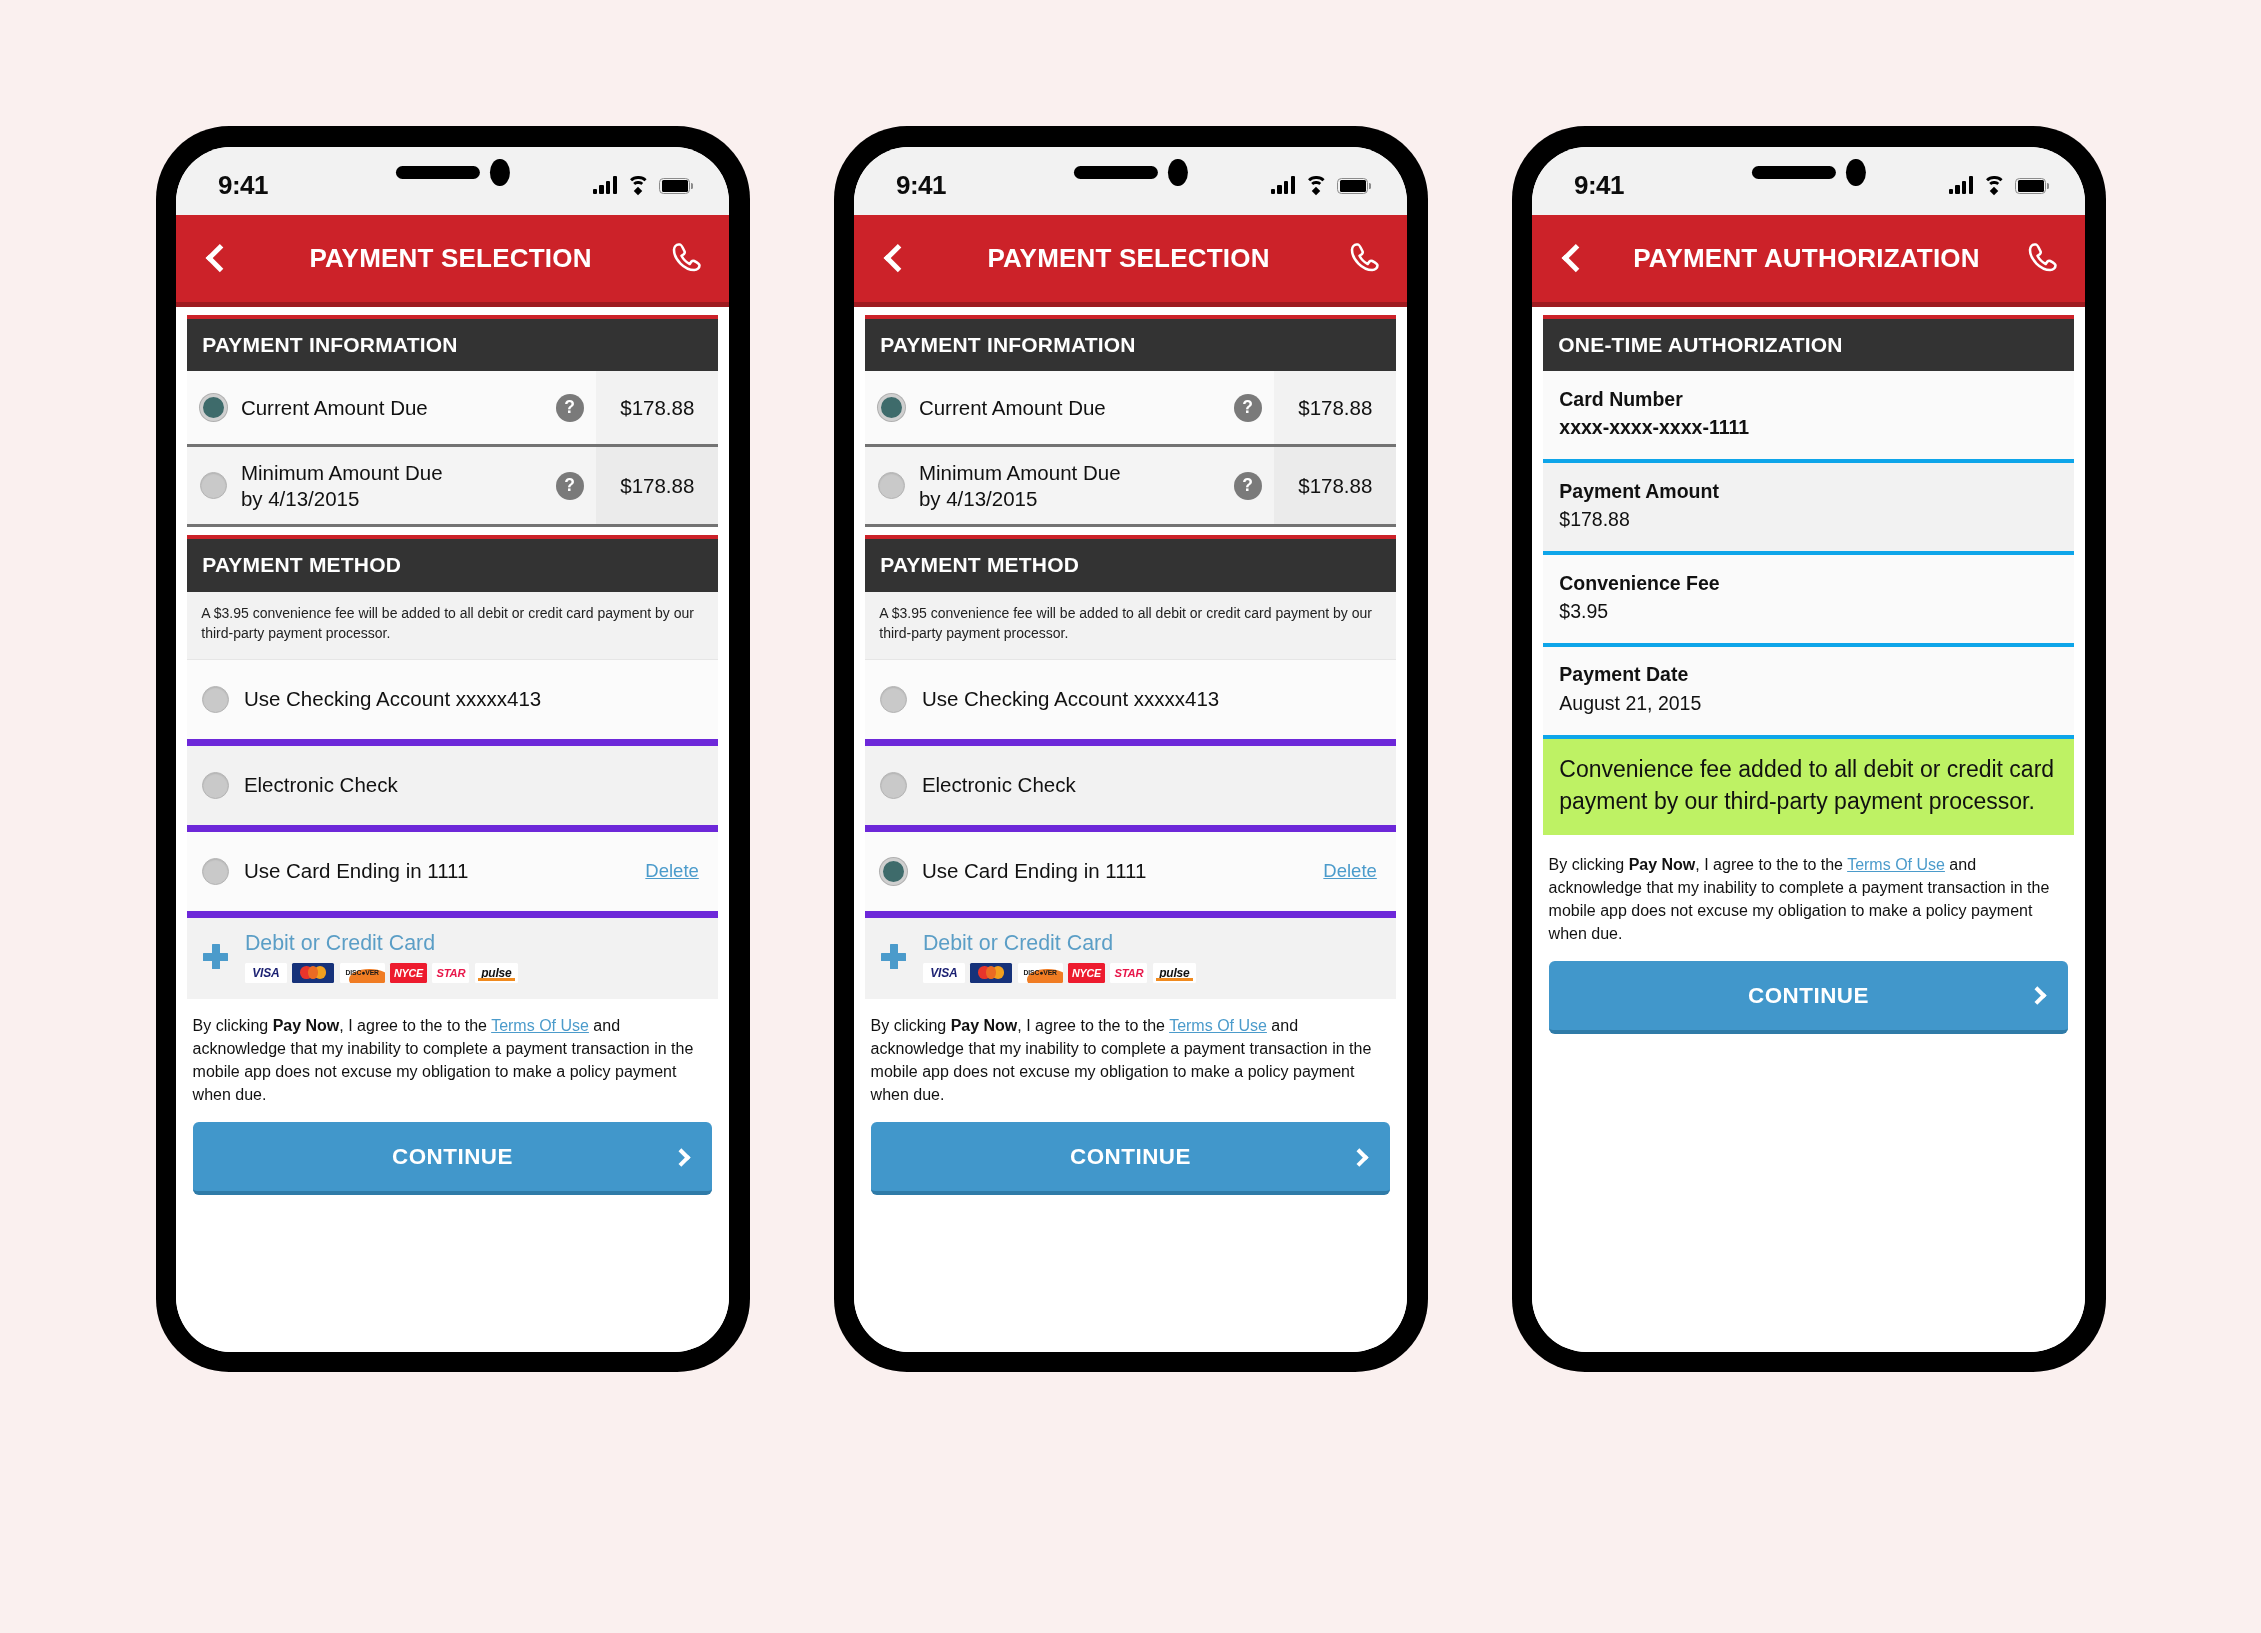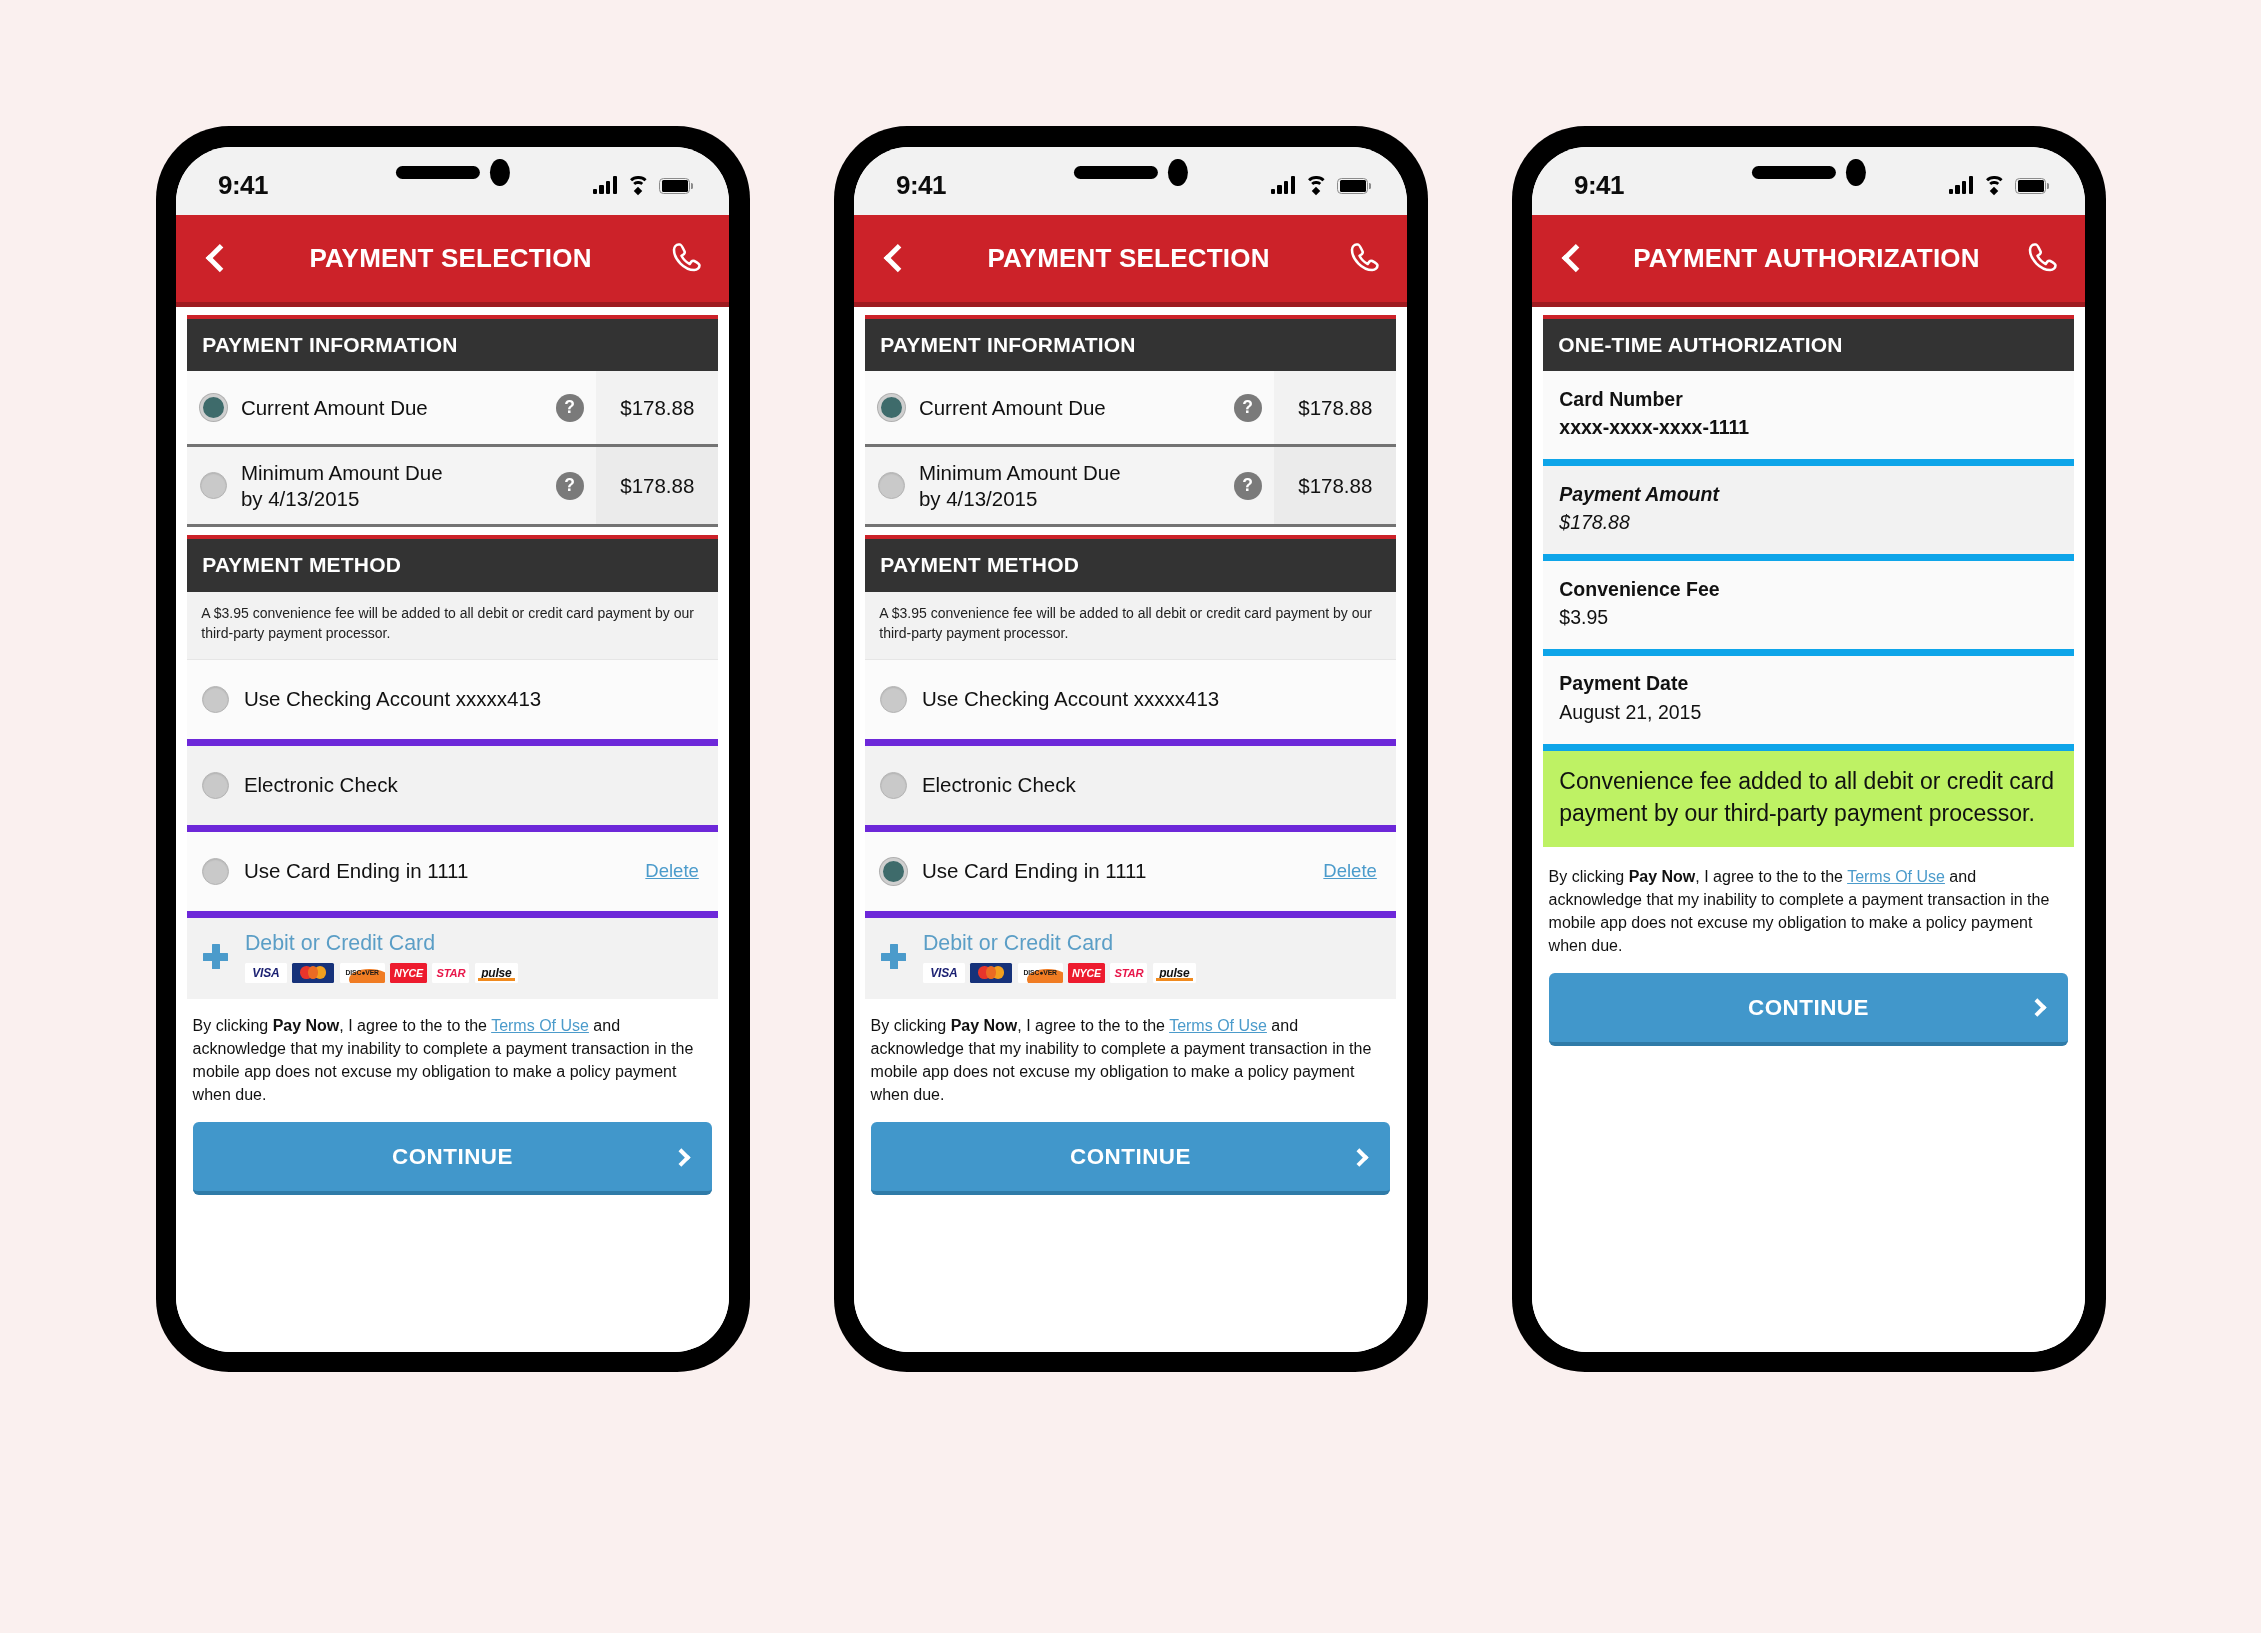--- a/index.html
+++ b/index.html
@@ -296,24 +296,24 @@
   .logo-disc .swoosh { position:absolute; right:-4.9px; bottom:-7.8px; width:41px; height:21.4px; background:#f07c23; border-radius:50%; z-index:1; }
   .logo-nyce { width: 37px; background:#ed1b2e; color:#fff; font-size: 10.7px; font-style: italic; }
   .logo-star { width: 37px; background:#fff; color:#e8174a; font-size: 11.2px; font-style: italic; }
   .logo-pulse { width: 43px; background:#fff; color:#111; font-size: 12px; font-style: italic; position:relative; }
   .logo-pulse .ul { position:absolute; left:2.9px; right:2.9px; bottom:1.9px; height:2.4px; background:#f08a1e; }
 
   
   .auth-row {
     padding: 16.6px 16.6px 19.5px 16.6px;
     background: #fafafa;
-    border-bottom: 7px solid #0ea5e9;
+    border-bottom: 4px solid #0ea5e9;
     min-height: 74px;
   }
-  .auth-row.alt { background: #f2f2f2; font-style: italic; }
+  .auth-row.alt { background: #f2f2f2; }
   .auth-key { font-size: 19.5px; font-weight: 700; color: #111; line-height: 1.2; }
   .auth-val { font-size: 19.5px; color: #111; margin-top: 4.9px; line-height: 1.2; }
   .auth-note {
     background: #bef264;
     padding: 15.6px 16.6px 17.5px 16.6px;
     font-size: 23px;
     line-height: 1.38;
     color: #111;
   }
 

